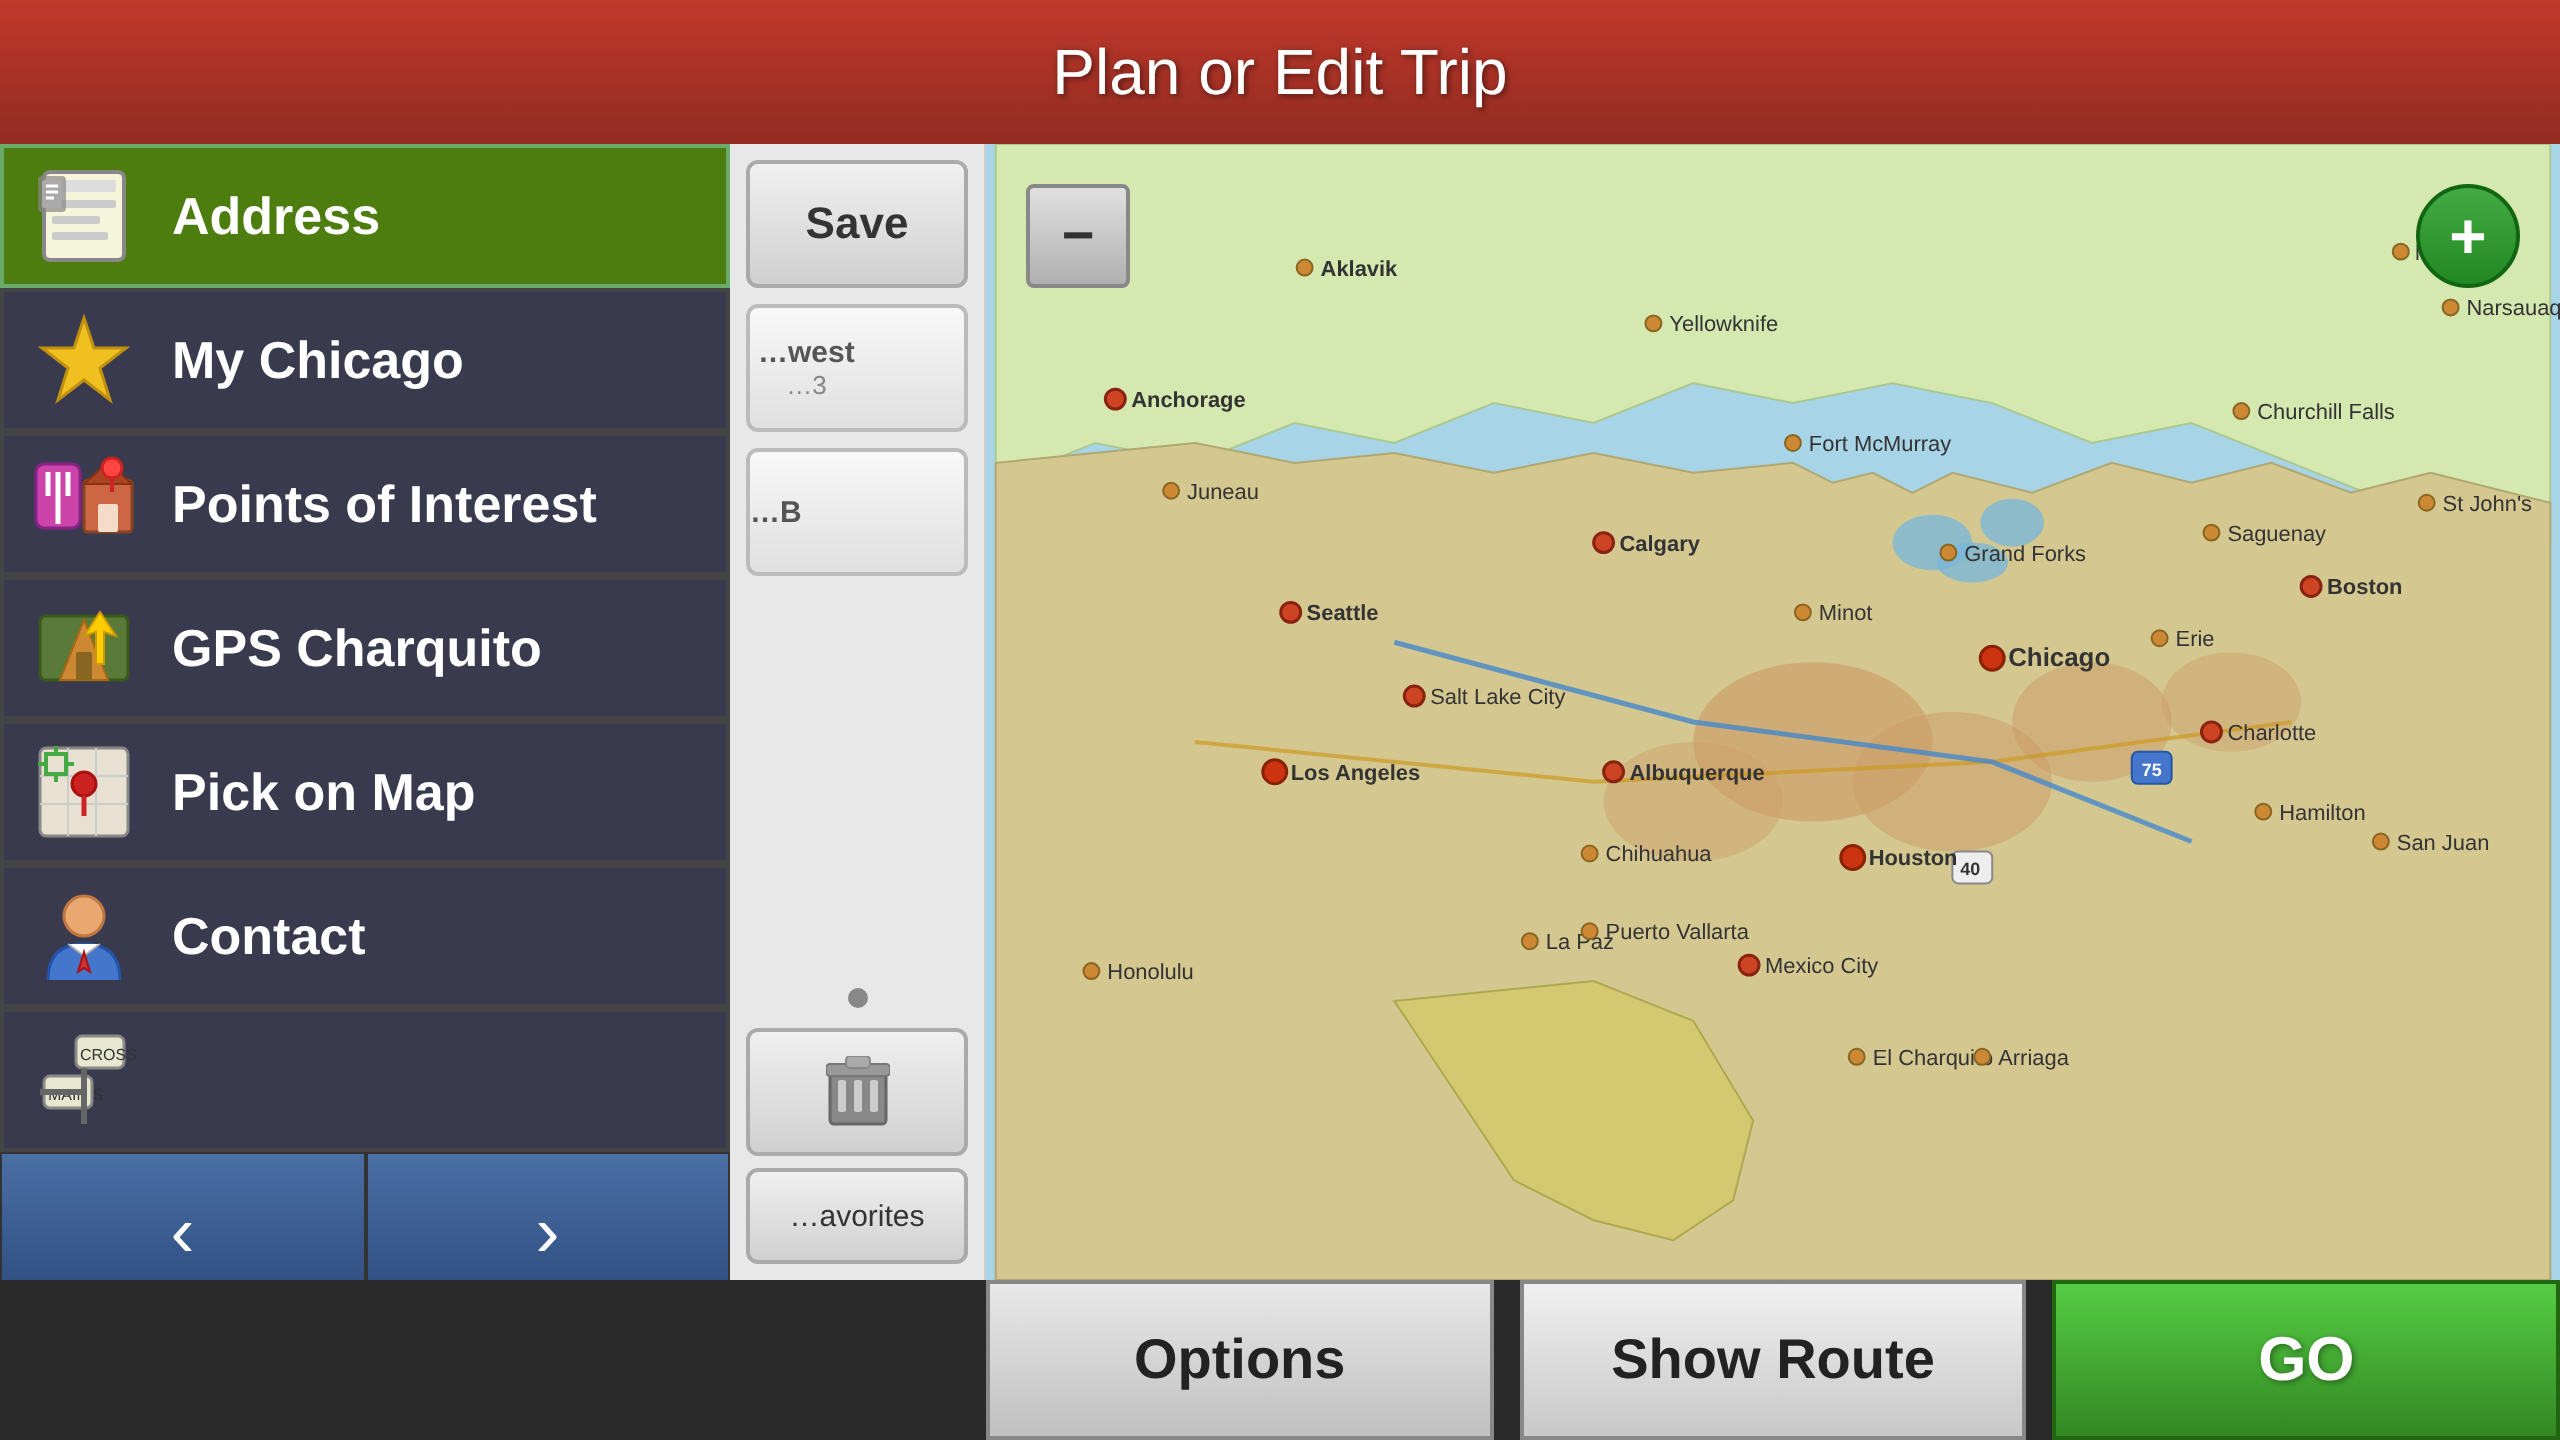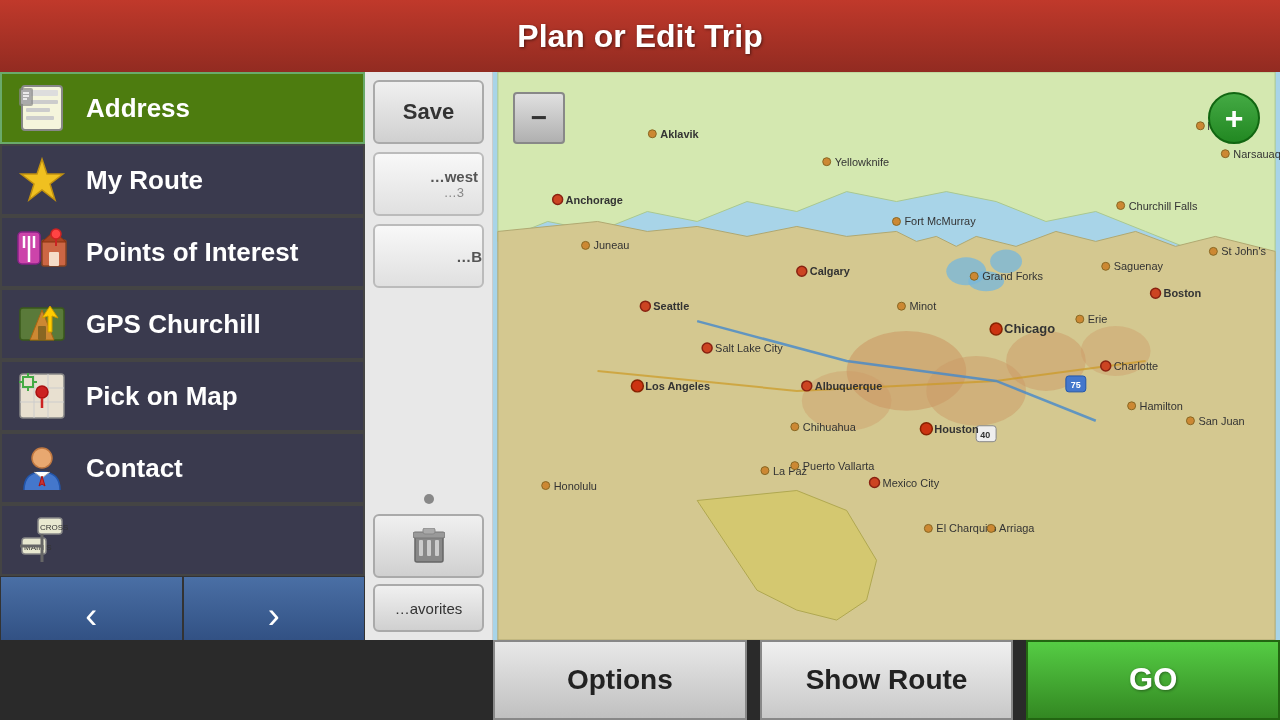--- a/index.html
+++ b/index.html
@@ -18,21 +18,21 @@
       background: linear-gradient(180deg, #c0392b 0%, #922b21 100%);
       height: 72px;
       display: flex;
       align-items: center;
       justify-content: center;
       flex-shrink: 0;
     }
     .header-title {
       color: white;
       font-size: 32px;
-      font-weight: bold;
+      font-weight: normal;
       text-shadow: 1px 1px 3px rgba(0,0,0,0.5);
     }
 
     
     .main-content {
       display: flex;
       flex: 1;
       overflow: hidden;
     }
 
@@ -124,21 +124,21 @@
       color: #333;
     }
     .route-entry {
       width: 100%;
       height: 64px;
       background: linear-gradient(180deg, #f8f8f8 0%, #e0e0e0 100%);
       border: 2px solid #bbb;
       border-radius: 6px;
       display: flex;
       align-items: center;
-      justify-content: flex-end;
+      justify-content: flex-start;
       font-size: 18px;
       color: #555;
       margin-top: 2px;
     }
     .delete-btn {
       width: 100%;
       height: 64px;
       background: linear-gradient(180deg, #f0f0f0 0%, #d0d0d0 100%);
       border: 2px solid #aaa;
       border-radius: 6px;
@@ -290,21 +290,21 @@
       </div>
       <span class="sidebar-label">Address</span>
     </div>
 
     <div class="sidebar-item">
       <div class="sidebar-icon">
         <svg width="52" height="52" viewBox="0 0 52 52">
           <polygon points="26,5 31,20 47,20 34,30 39,46 26,36 13,46 18,30 5,20 21,20" fill="#f0c020" stroke="#c09010" stroke-width="1.5"></polygon>
         </svg>
       </div>
-      <span class="sidebar-label">My Route</span>
+      <span class="sidebar-label">My Chicago</span>
     </div>
 
     <div class="sidebar-item">
       <div class="sidebar-icon">
         <svg width="56" height="52" viewBox="0 0 56 52">
 
           <rect x="4" y="6" width="22" height="32" rx="4" fill="#cc44aa" stroke="#882288" stroke-width="1.5"></rect>
           <line x1="10" y1="10" x2="10" y2="22" stroke="white" stroke-width="2.5"></line>
           <line x1="15" y1="10" x2="15" y2="22" stroke="white" stroke-width="2.5"></line>
           <line x1="20" y1="10" x2="20" y2="22" stroke="white" stroke-width="2.5"></line>
@@ -325,21 +325,21 @@
       <div class="sidebar-icon">
         <svg width="52" height="52" viewBox="0 0 52 52">
 
           <rect x="4" y="10" width="44" height="32" rx="3" fill="#5a7a3a" stroke="#3a5a1a" stroke-width="1.5"></rect>
           <polygon points="14,42 26,12 38,42" fill="#cc8833" stroke="#aa6611" stroke-width="1"></polygon>
           <rect x="22" y="28" width="8" height="14" rx="1" fill="#886622"></rect>
 
           <polygon points="34,8 42,20 36,18 36,34 32,34 32,18 26,20" fill="#ffcc00" stroke="#cc9900" stroke-width="1"></polygon>
         </svg>
       </div>
-      <span class="sidebar-label">GPS Churchill</span>
+      <span class="sidebar-label">GPS Charquito</span>
     </div>
 
     <div class="sidebar-item">
       <div class="sidebar-icon">
         <svg width="52" height="52" viewBox="0 0 52 52">
           <rect x="4" y="4" width="44" height="44" rx="3" fill="#e8e0d0" stroke="#888" stroke-width="1.5"></rect>
 
           <line x1="4" y1="18" x2="48" y2="18" stroke="#ccc" stroke-width="1"></line>
           <line x1="4" y1="32" x2="48" y2="32" stroke="#ccc" stroke-width="1"></line>
           <line x1="18" y1="4" x2="18" y2="48" stroke="#ccc" stroke-width="1"></line>

